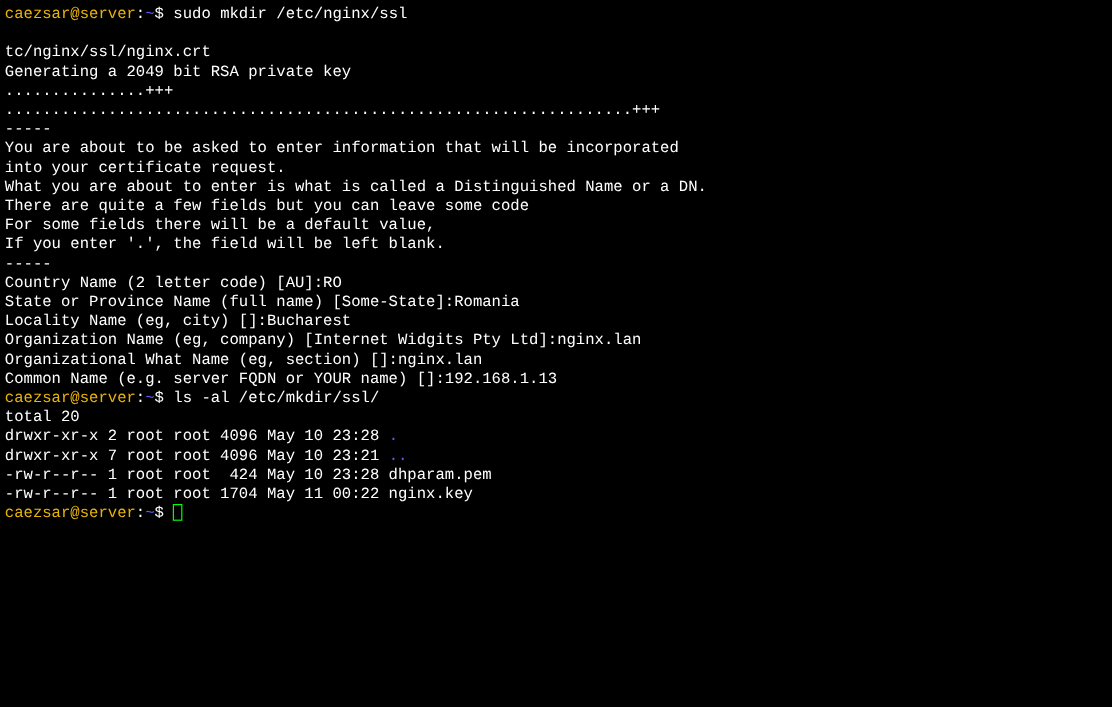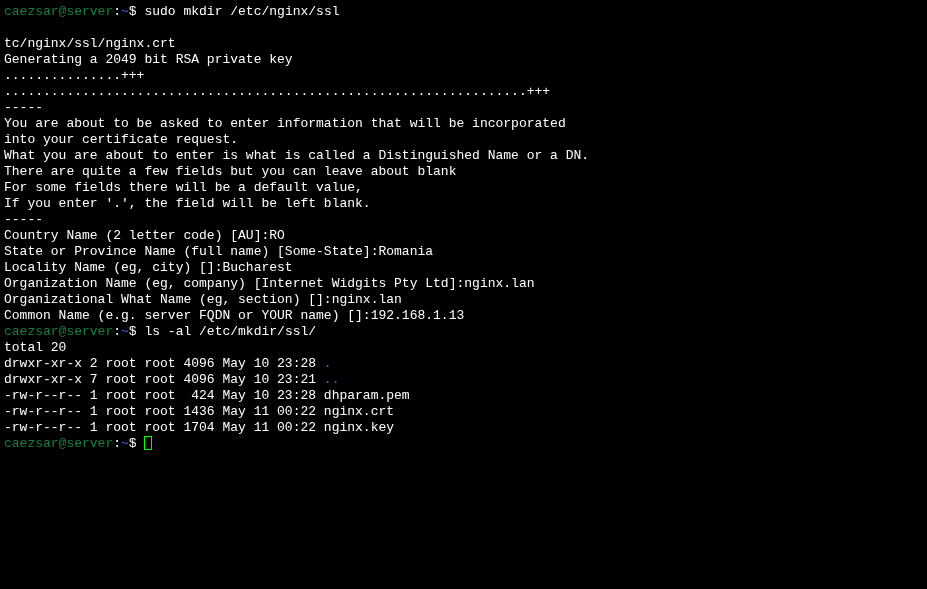--- a/index.html
+++ b/index.html
@@ -13,21 +13,21 @@
       width: 927px;
       height: 589px;
       box-sizing: border-box;
       overflow: hidden;
     }
     .line {
       white-space: pre;
       min-height: 16px;
     }
     .green {
-      color: #15803d;
+      color: #eab308;
     }
     .white {
       color: #ffffff;
     }
     .blue {
       color: #5c5cff;
     }
     .cursor {
       display: inline-block;
       width: 8px;
@@ -45,31 +45,30 @@
   <div class="line"><span class="green">caezsar@server</span><span class="white">:</span><span class="blue">~</span><span class="white">$ </span><span class="white">sudo mkdir /etc/nginx/ssl</span></div>
   <div class="line"> </div>
   <div class="line white">tc/nginx/ssl/nginx.crt</div>
   <div class="line white">Generating a 2049 bit RSA private key</div>
   <div class="line white">...............+++</div>
   <div class="line white">...................................................................+++</div>
   <div class="line white">-----</div>
   <div class="line white">You are about to be asked to enter information that will be incorporated</div>
   <div class="line white">into your certificate request.</div>
   <div class="line white">What you are about to enter is what is called a Distinguished Name or a DN.</div>
-  <div class="line white">There are quite a few fields but you can leave about blank</div>
+  <div class="line white">There are quite a few fields but you can leave some code</div>
   <div class="line white">For some fields there will be a default value,</div>
   <div class="line white">If you enter '.', the field will be left blank.</div>
   <div class="line white">-----</div>
   <div class="line white">Country Name (2 letter code) [AU]:RO</div>
   <div class="line white">State or Province Name (full name) [Some-State]:Romania</div>
   <div class="line white">Locality Name (eg, city) []:Bucharest</div>
   <div class="line white">Organization Name (eg, company) [Internet Widgits Pty Ltd]:nginx.lan</div>
   <div class="line white">Organizational What Name (eg, section) []:nginx.lan</div>
   <div class="line white">Common Name (e.g. server FQDN or YOUR name) []:192.168.1.13</div>
   <div class="line"><span class="green">caezsar@server</span><span class="white">:</span><span class="blue">~</span><span class="white">$ </span><span class="white">ls -al /etc/mkdir/ssl/</span></div>
   <div class="line white">total 20</div>
   <div class="line"><span class="white">drwxr-xr-x 2 root root 4096 May 10 23:28 </span><span class="blue">.</span></div>
   <div class="line"><span class="white">drwxr-xr-x 7 root root 4096 May 10 23:21 </span><span class="blue">..</span></div>
   <div class="line white">-rw-r--r-- 1 root root  424 May 10 23:28 dhparam.pem</div>
-  <div class="line white">-rw-r--r-- 1 root root 1436 May 11 00:22 nginx.crt</div>
   <div class="line white">-rw-r--r-- 1 root root 1704 May 11 00:22 nginx.key</div>
   <div class="line"><span class="green">caezsar@server</span><span class="white">:</span><span class="blue">~</span><span class="white">$ </span><span class="cursor"></span></div>
 </div>
 
 </body></html>

